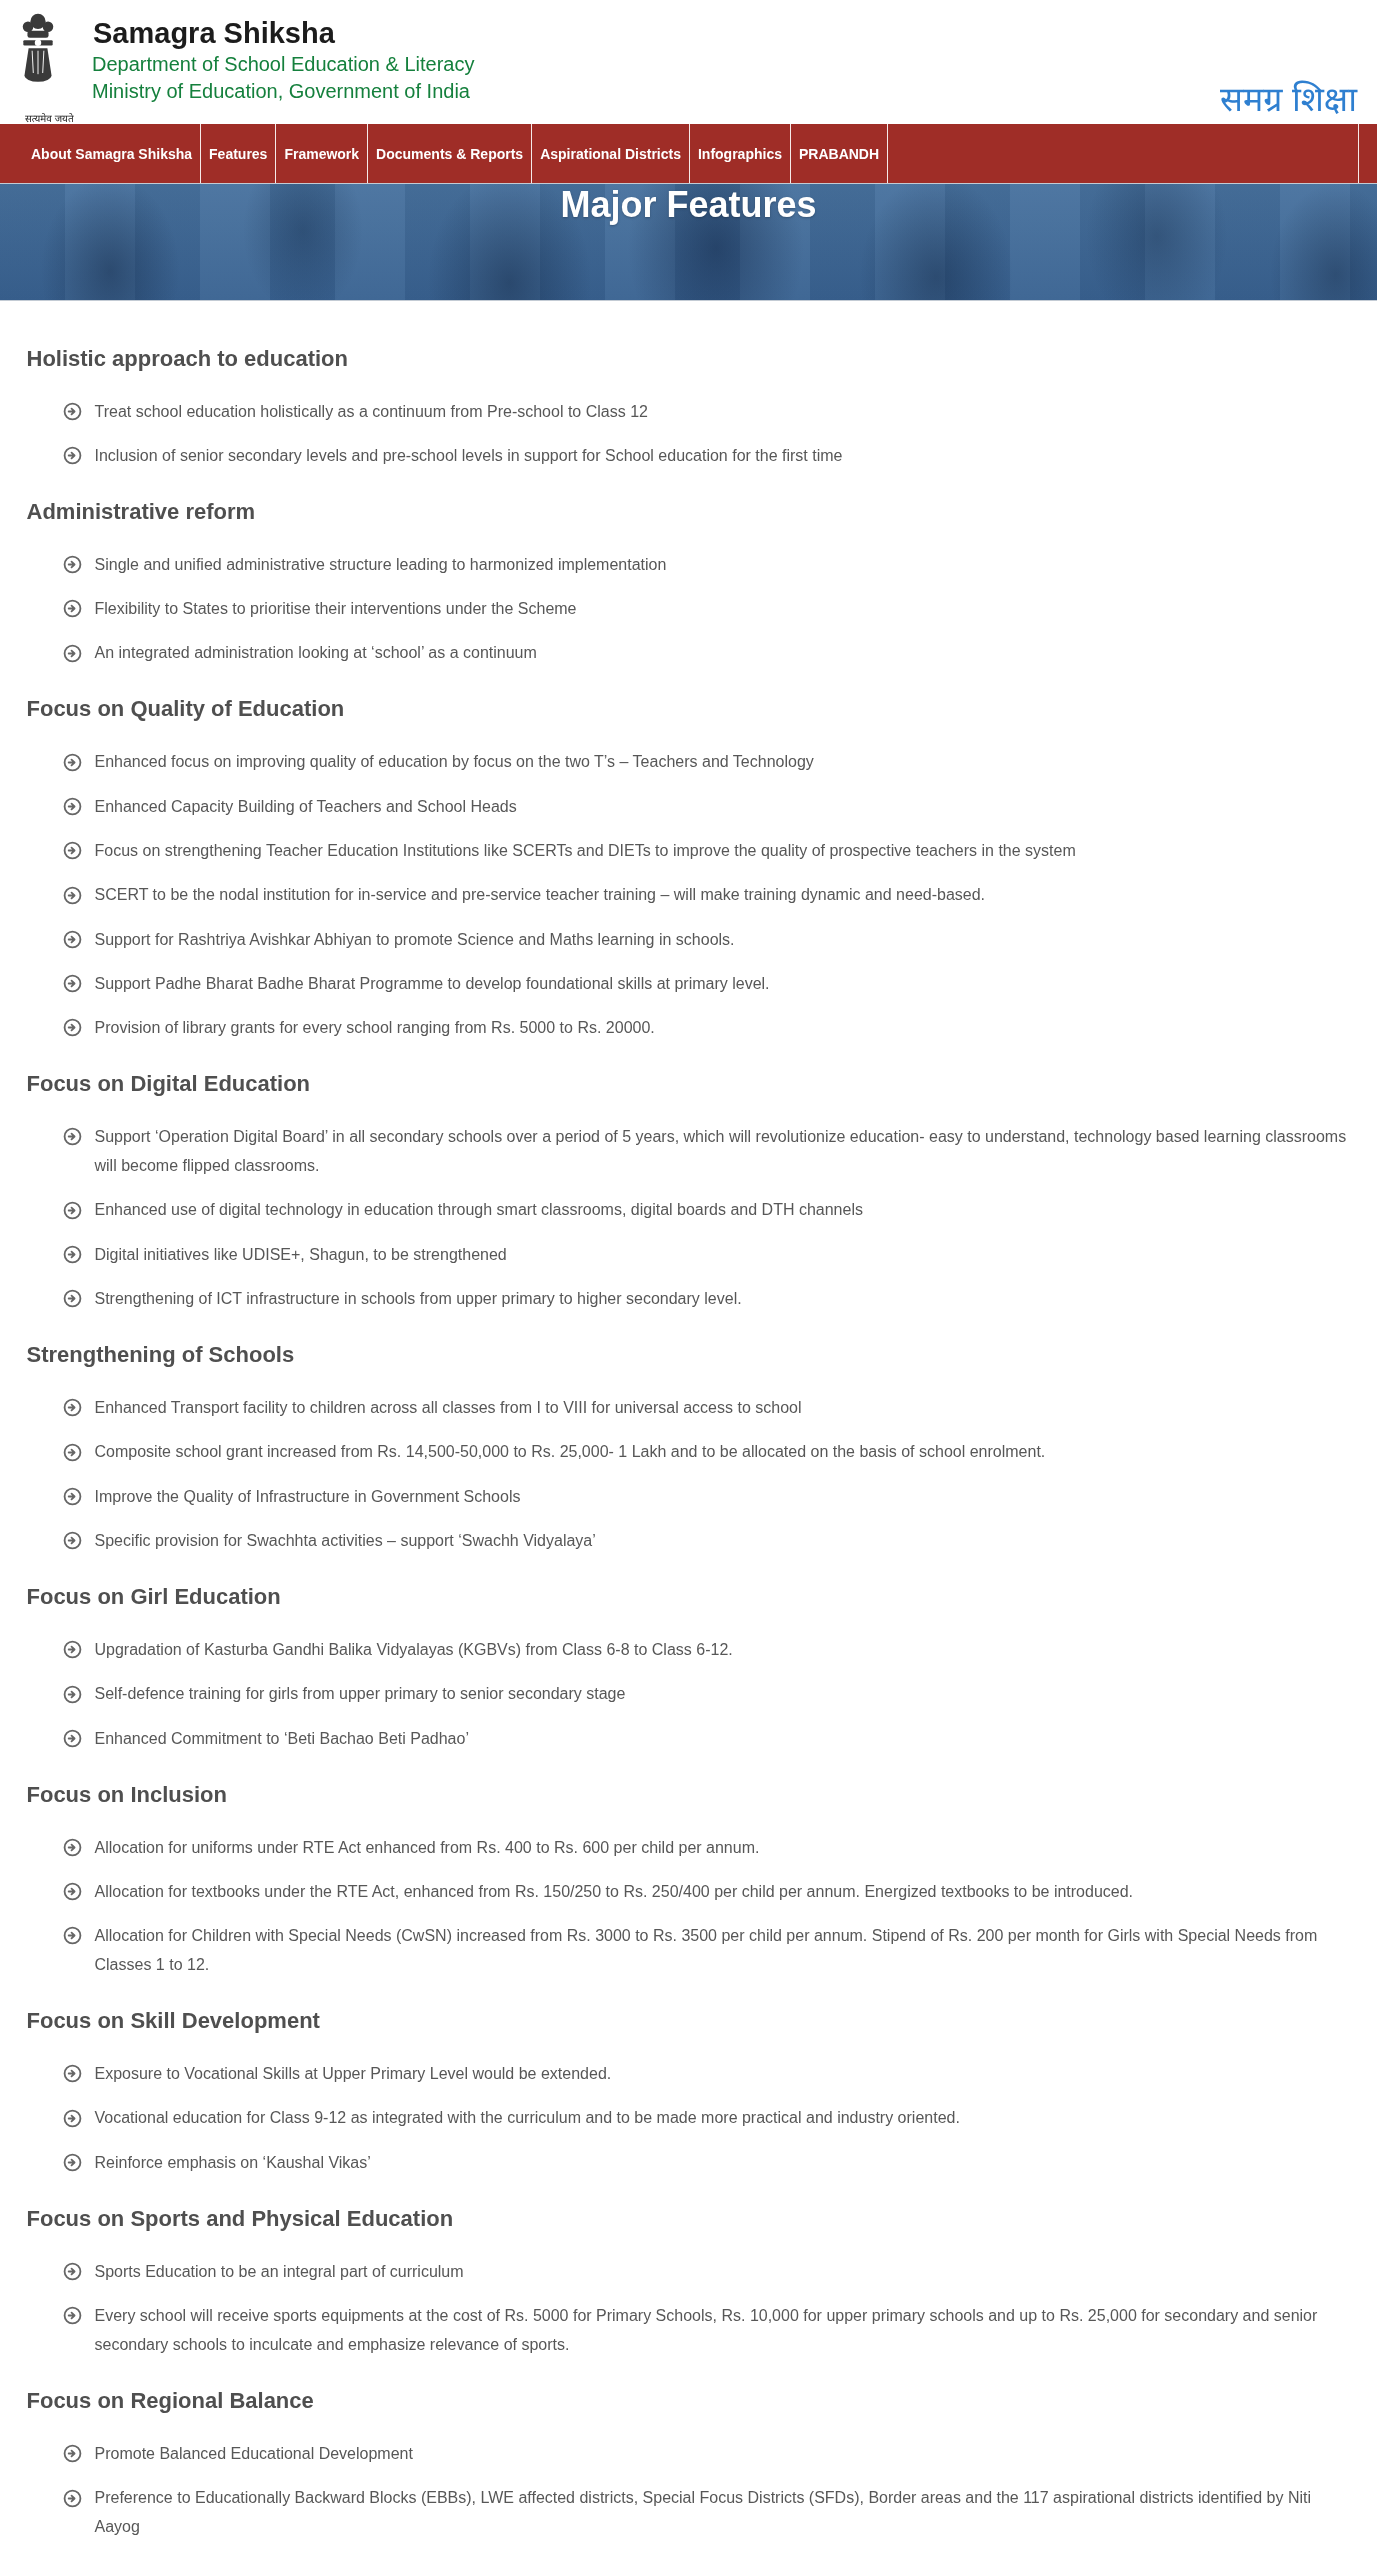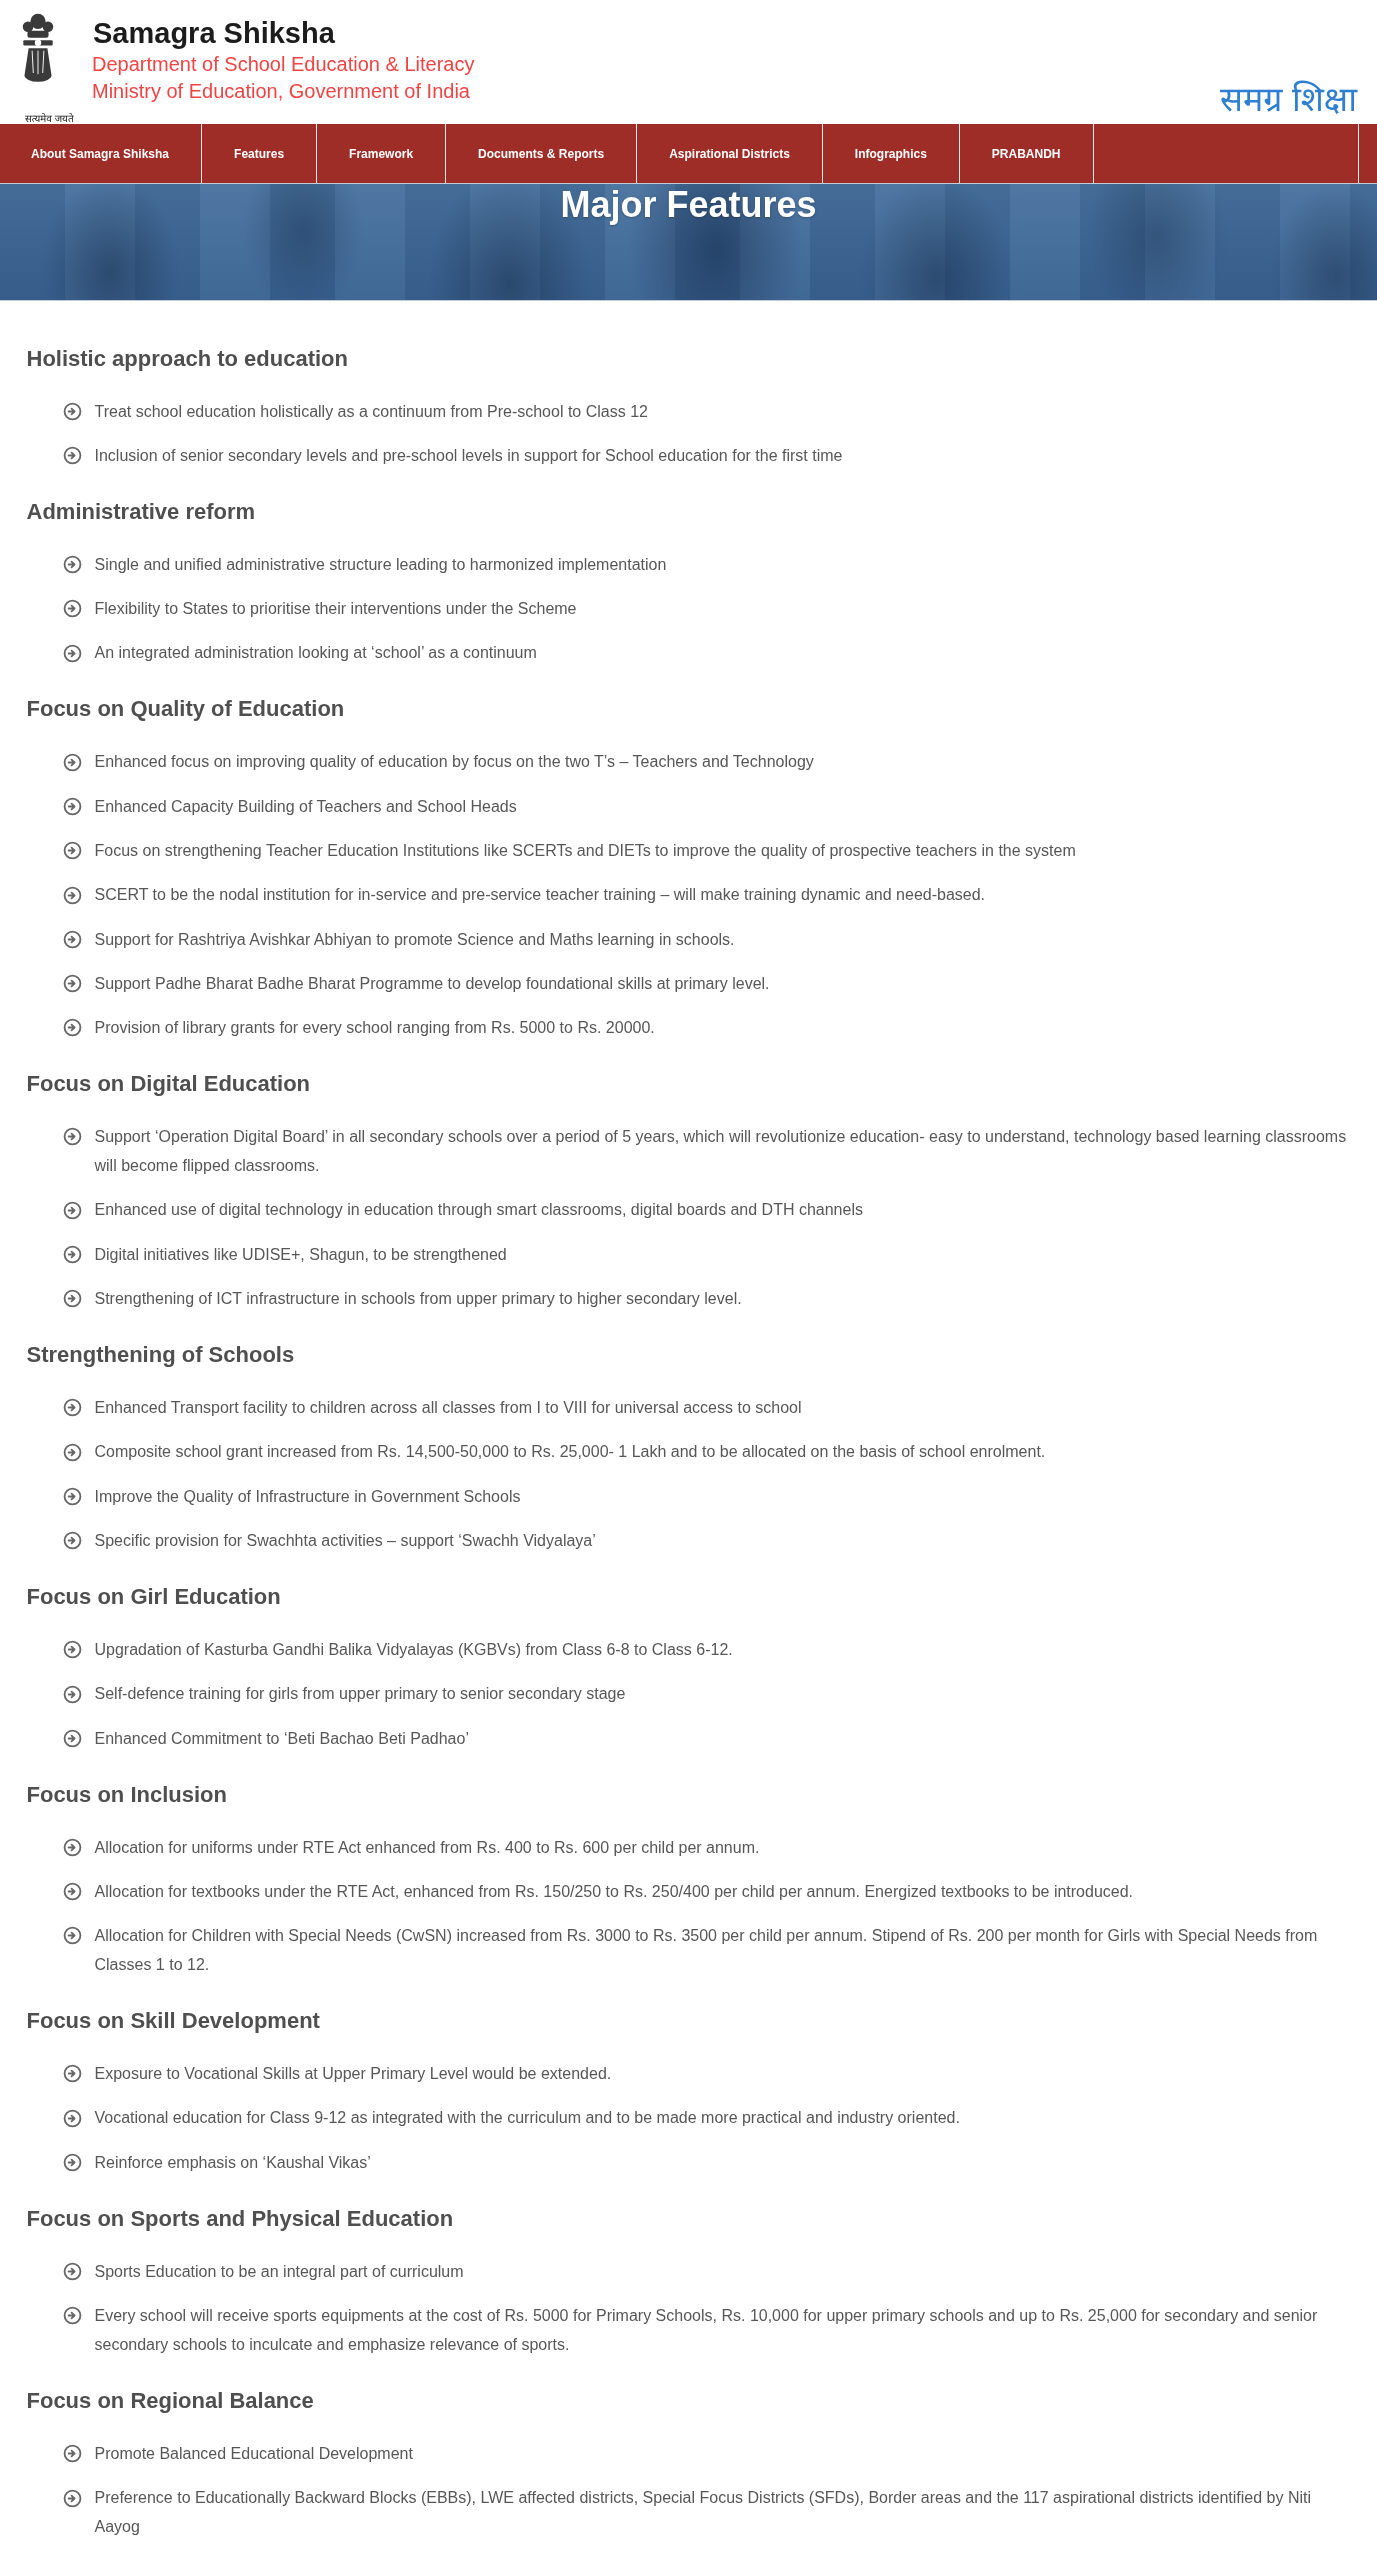--- a/index.html
+++ b/index.html
@@ -21,27 +21,27 @@
     color:var(--text_gray);
   }
 
   
   .header{position:relative;height:124px;background:#fff;}
   .emblem{position:absolute;left:19px;top:11.8px;width:38px;height:88px;color:#3a3a3a;}
   .emblem svg{width:100%;height:100%;}
   .emblem-caption{position:absolute;left:5.9px;top:99px;width:65px;font-size:10px;color:#222;white-space:nowrap;}
   .header-text{position:absolute;left:92px;top:15.3px;}
   .site-title{font-size:29px;font-weight:bold;color:#1c1c1c;line-height:34px;margin:1px;}
-  .subtitle{font-size:20px;color:#ef4444;line-height:26.5px;}
+  .subtitle{font-size:20px;color:#15803d;line-height:26.5px;}
   .hindi-title{position:absolute;right:20px;top:36px;font-size:34px;color:var(--hindi_blue);margin-top:39px;}
 
   
   .navbar{display:flex;align-items:stretch;height:59px;background:var(--nav_red);}
-  .nav-item{display:flex;align-items:center;padding:0 32px;border-right:0.6px solid rgba(255,255,255,0.9);
-    color:#ffffff;font-size:12px;font-weight:600;white-space:nowrap;cursor:pointer;}
+  .nav-item{display:flex;align-items:center;padding:0 8px;border-right:0.6px solid rgba(255,255,255,0.9);
+    color:#ffffff;font-size:14px;font-weight:600;white-space:nowrap;cursor:pointer;}
   .nav-item:first-child{padding-left:31px;}
   .nav-spacer{flex:1;border-right:0.6px solid rgba(255,255,255,0.9);}
   .nav-endcap{width:17.7px;}
 
   
   .banner{
     height:118px;
     border-top:1.8px solid #c3cbd4;
     border-bottom:1.8px solid #c3cbd4;
     display:flex;align-items:flex-start;justify-content:center;

